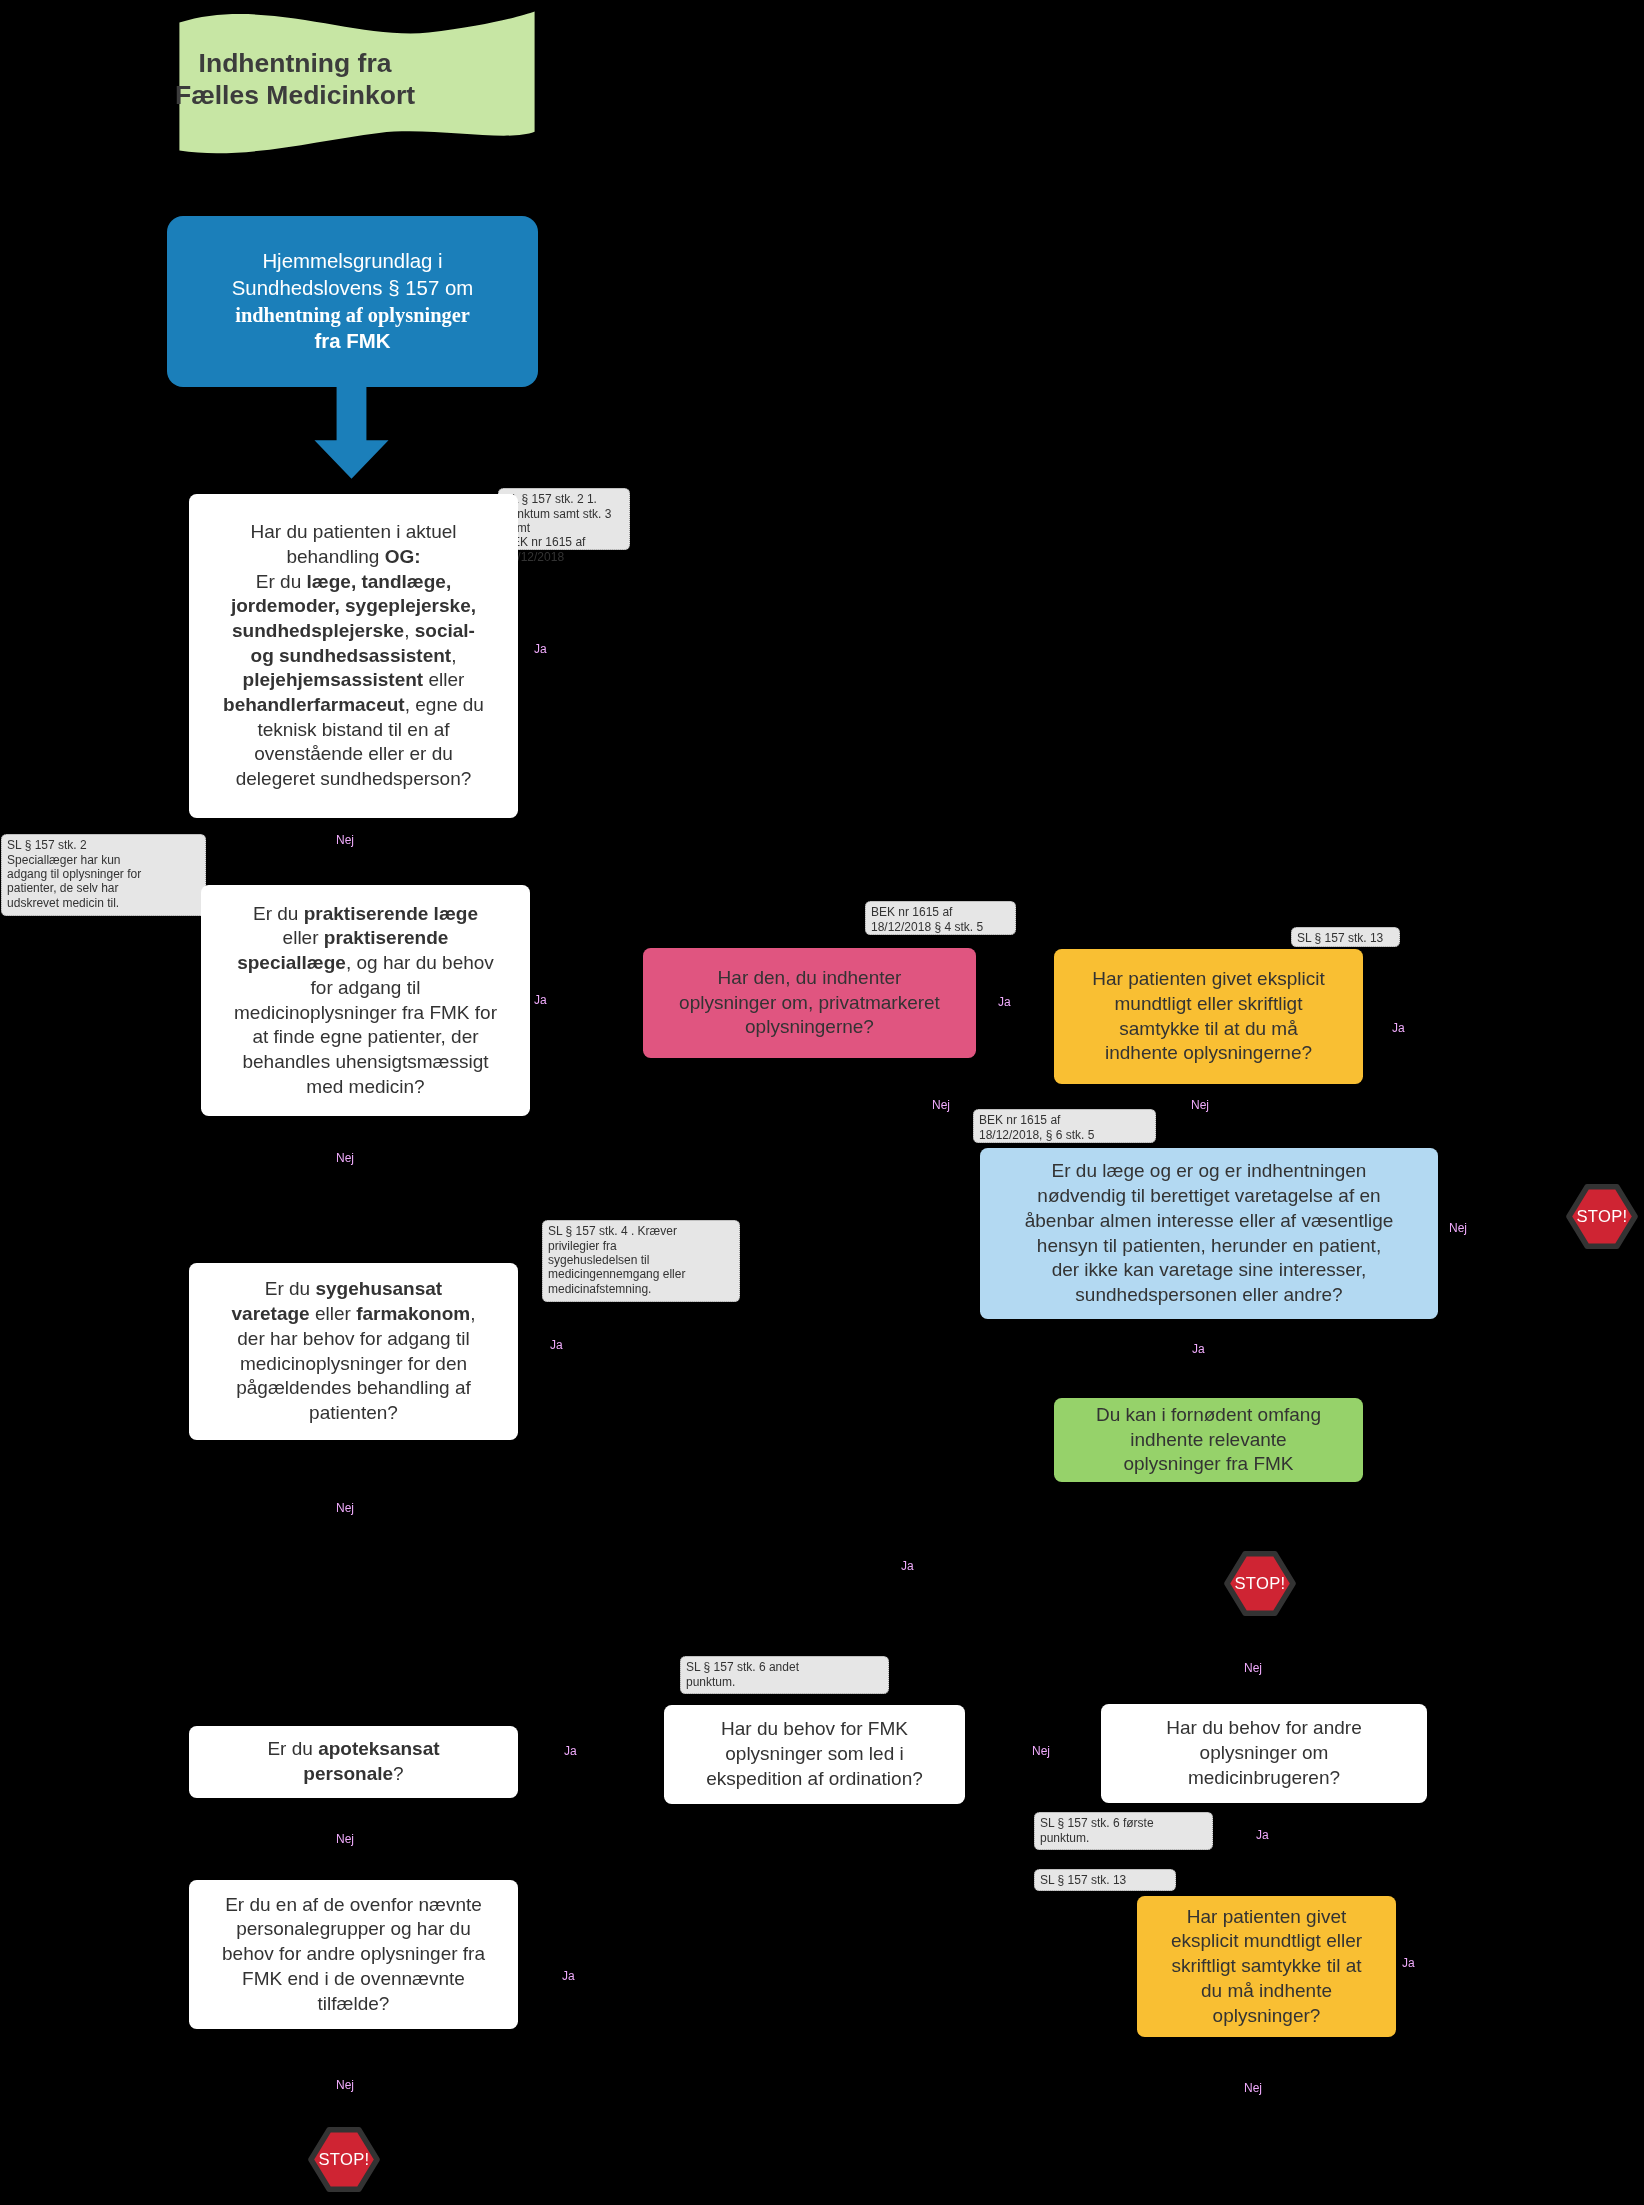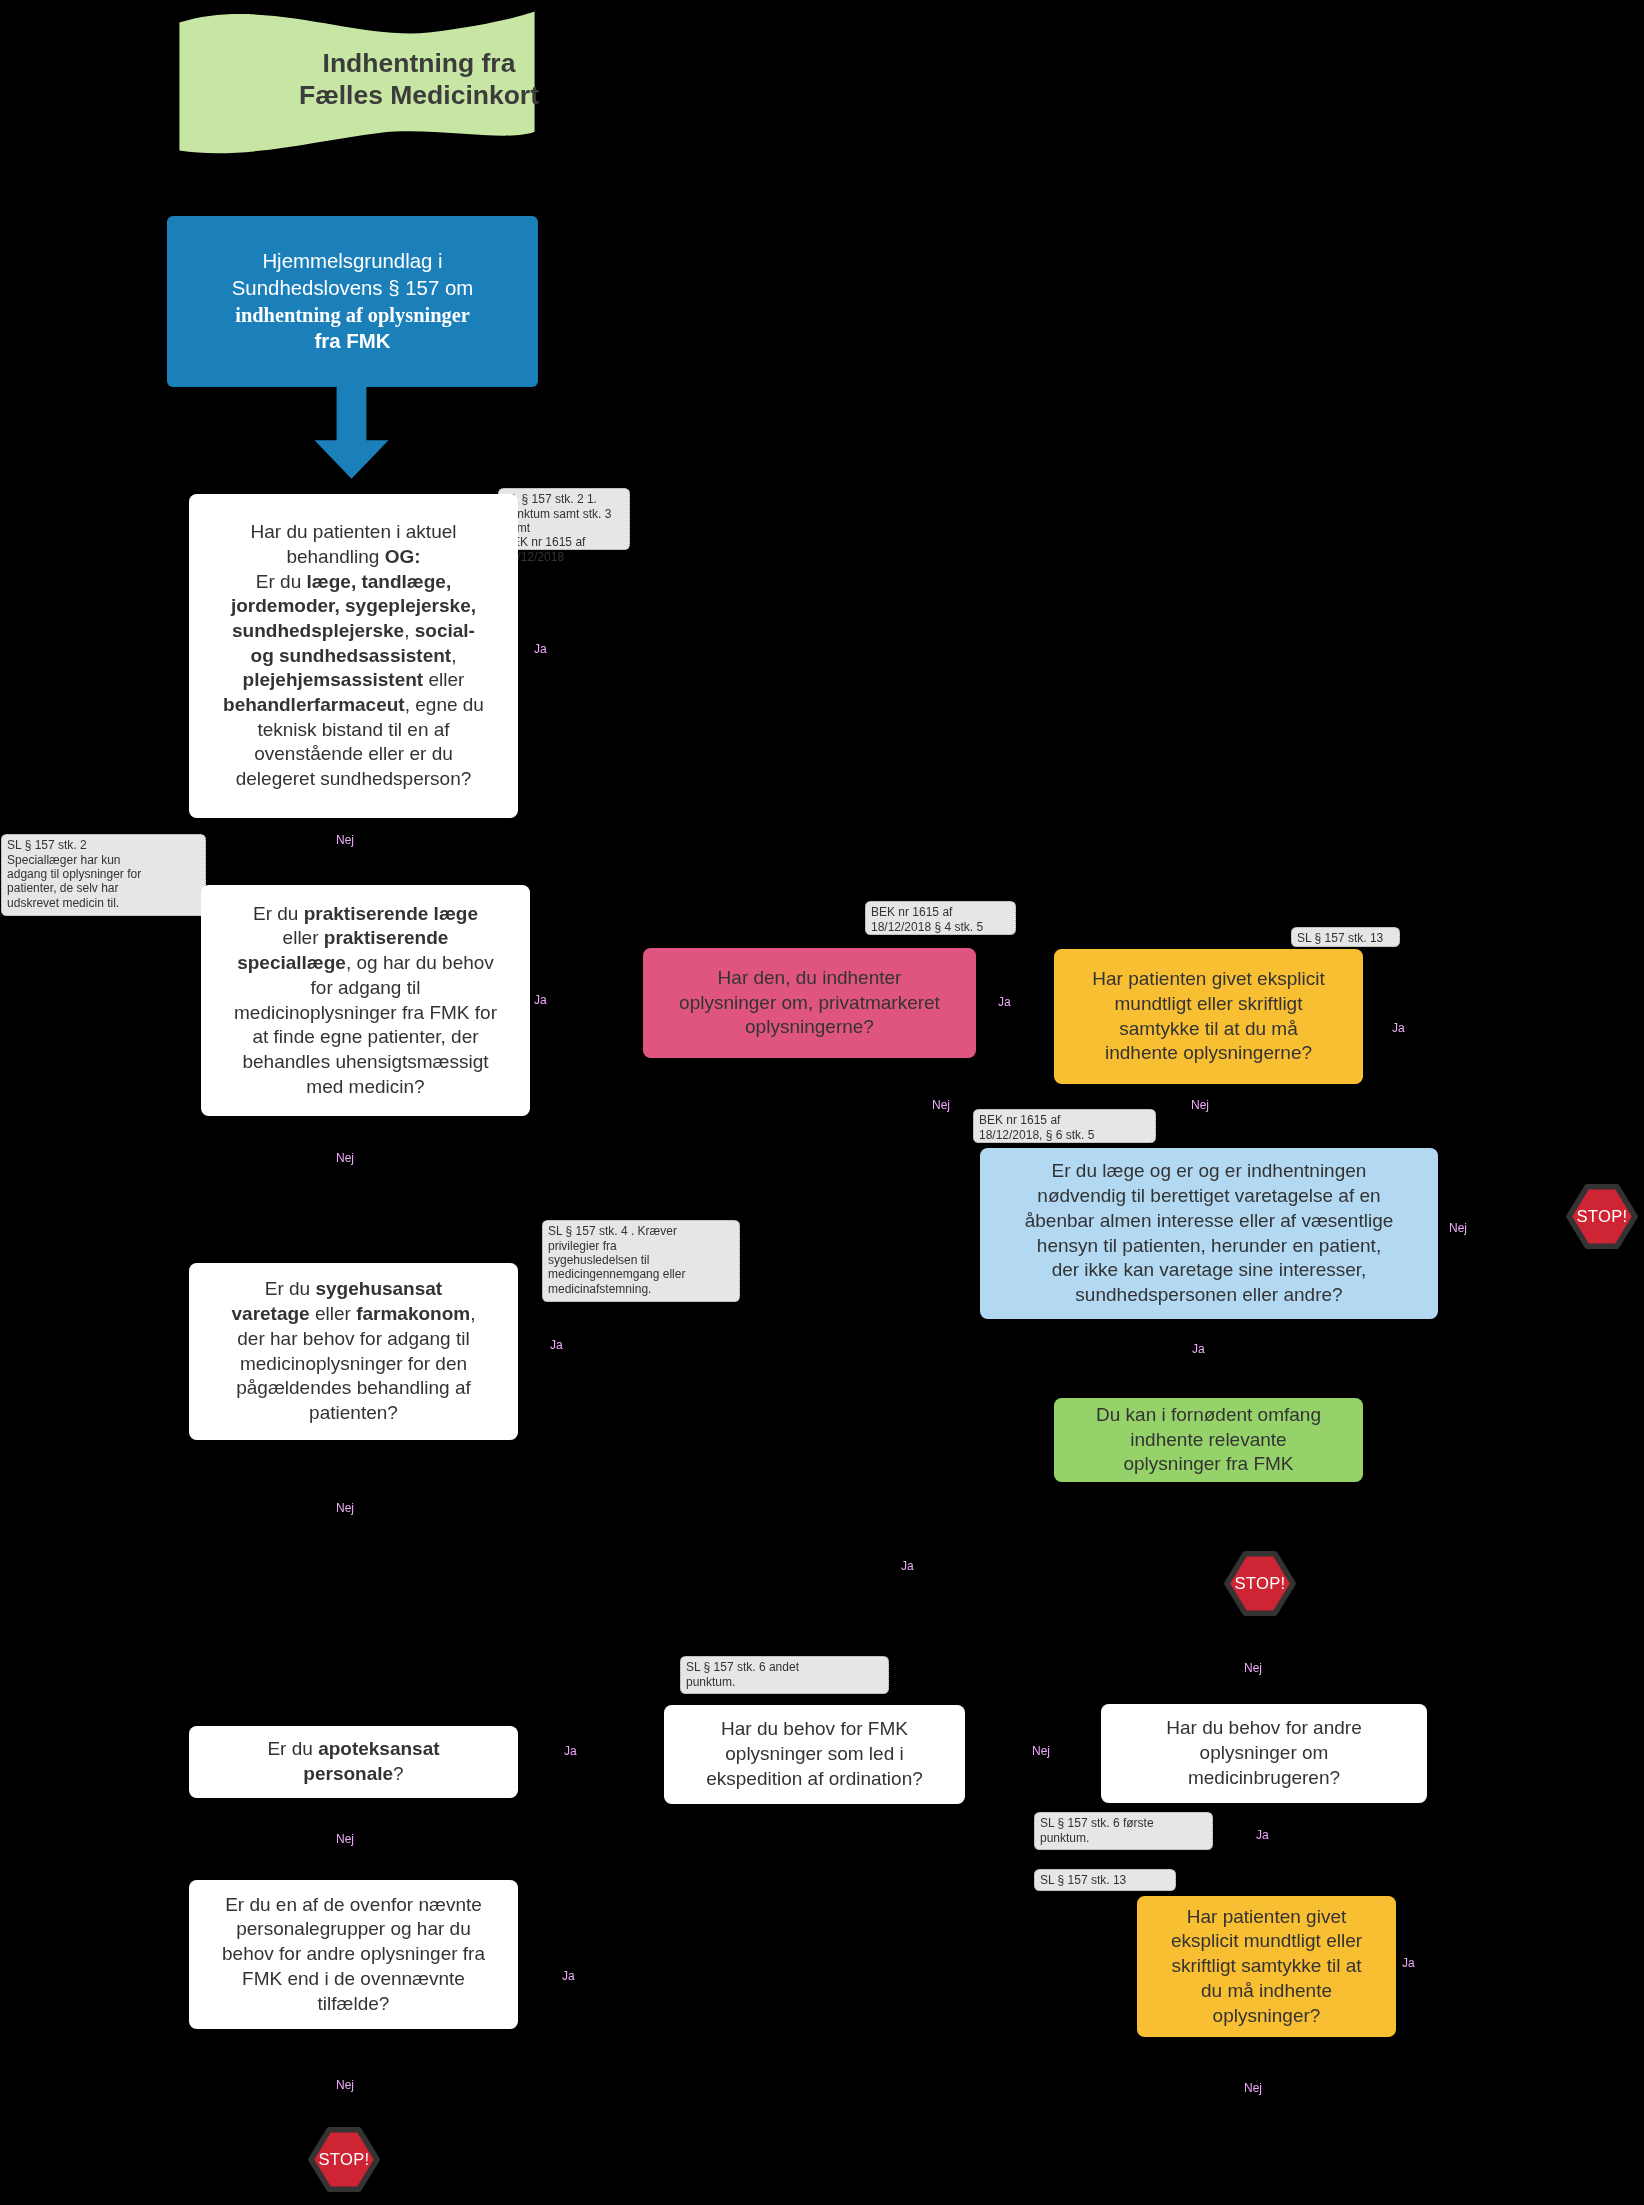--- a/index.html
+++ b/index.html
@@ -24,21 +24,21 @@
     font-size:12px;line-height:1.20;color:#333333;
     padding:3.3px 5px;text-align:left;
   }
   .edgelabel{
     position:absolute;font-size:12px;font-weight:normal;color:#f0abfc;
     white-space:nowrap;
   }
   .banner{position:absolute;}
   .banner .txt{
     position:absolute;left:0;top:0;width:100%;height:100%;
-    display:flex;align-items:center;justify-content:flex-end;
+    display:flex;align-items:center;justify-content:flex-start;
     text-align:center;font-size:26.5px;font-weight:bold;color:#3c3c3c;
     line-height:1.20;
   }
   .arrow{position:absolute;}
   .stop{
     position:absolute;display:flex;align-items:center;justify-content:center;
   }
   .stop .slabel{
     position:absolute;left:0;top:0;width:100%;height:100%;
     display:flex;align-items:center;justify-content:center;
@@ -54,21 +54,21 @@
     <path d="M8,30 C160,-18 330,62 460,48 C560,37 630,18 652,10 L652,228 C600,248 470,218 370,230 C250,245 120,280 8,262 Z" fill="#c7e6a4"></path>
   </svg>
   <div class="txt">
     <div>
       <div>Indhentning fra</div>
       <div>Fælles Medicinkort</div>
     </div>
   </div>
 </div>
 
-<div class="node box blue" style="left:167px;top:216px;width:371px;height:171px;border-radius:6px;font-size:20.4px;">
+<div class="node box blue" style="left:167px;top:216px;width:371px;height:171px;border-radius:16px;font-size:20.4px;">
   <div>
     <div>Hjemmelsgrundlag  i</div>
     <div>Sundhedslovens § 157 om</div>
     <div style="font-weight:bold;font-family:Liberation Serif, serif;">indhentning af oplysninger</div>
     <div style="font-weight:bold;">fra FMK</div>
   </div>
 </div>
 
 <div class="arrow" style="left:299px;top:386px;width:105px;height:94px;">
   <svg width="105" height="94" viewBox="0 0 190 170">

